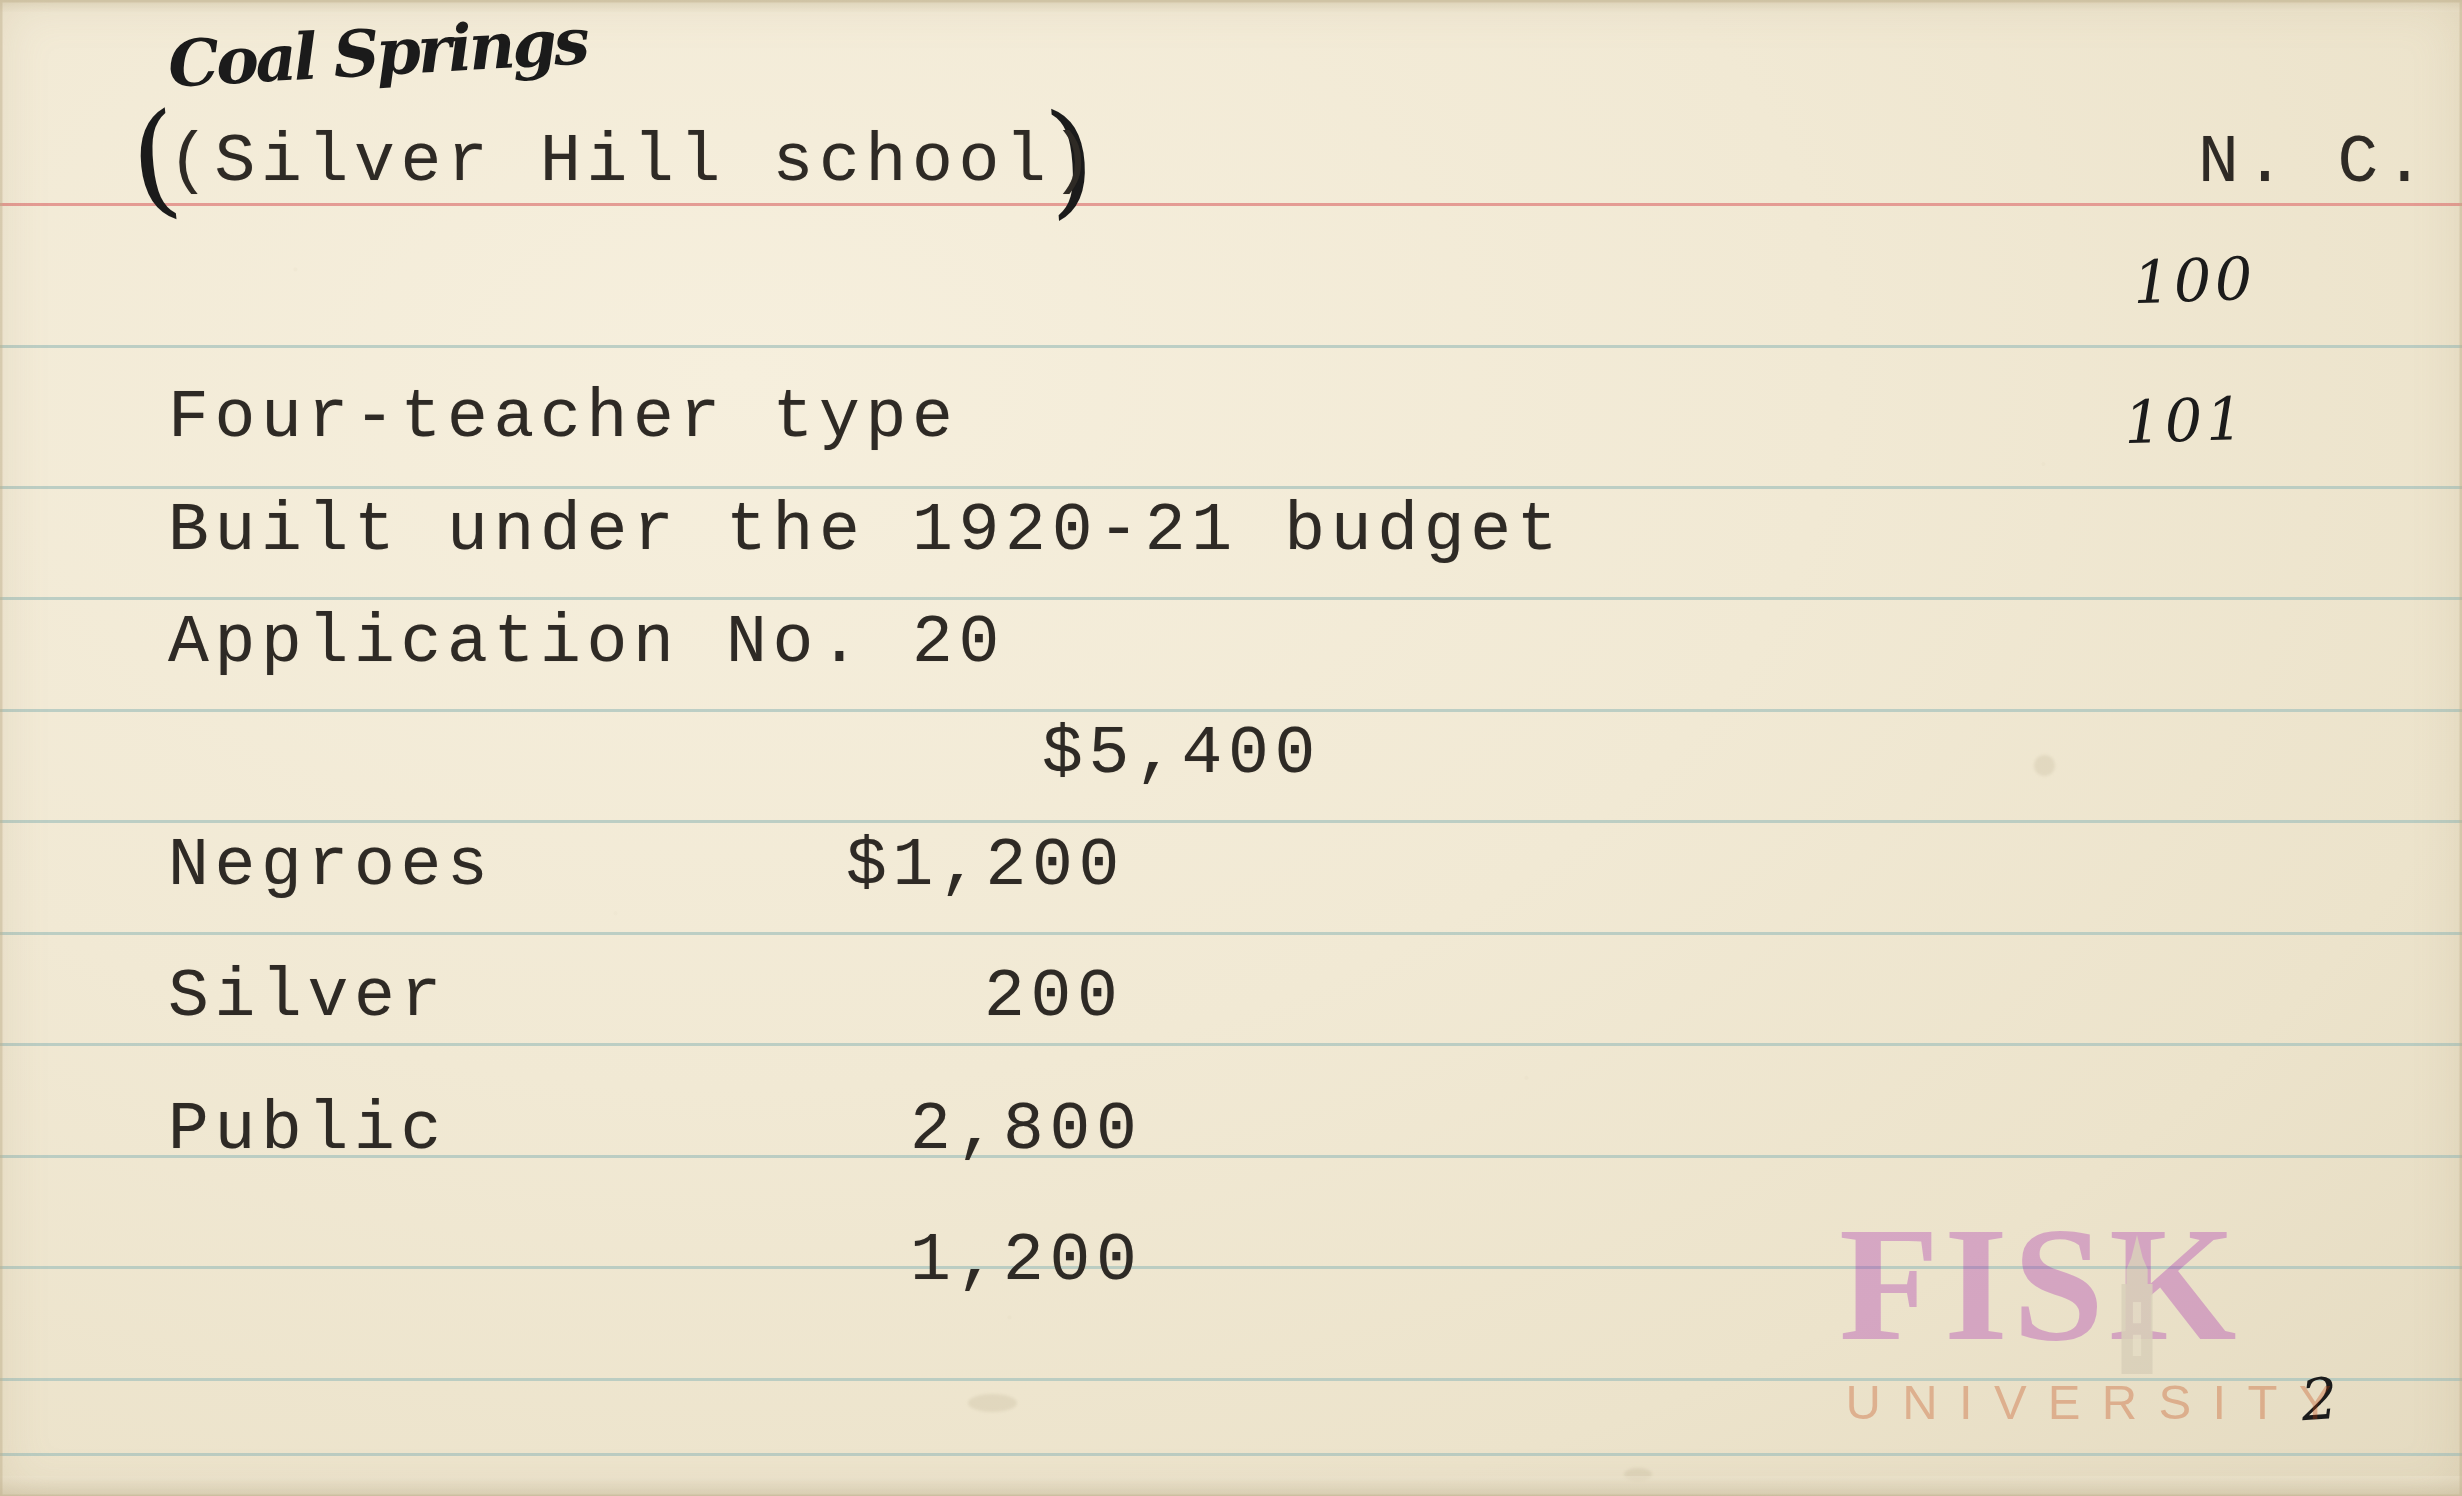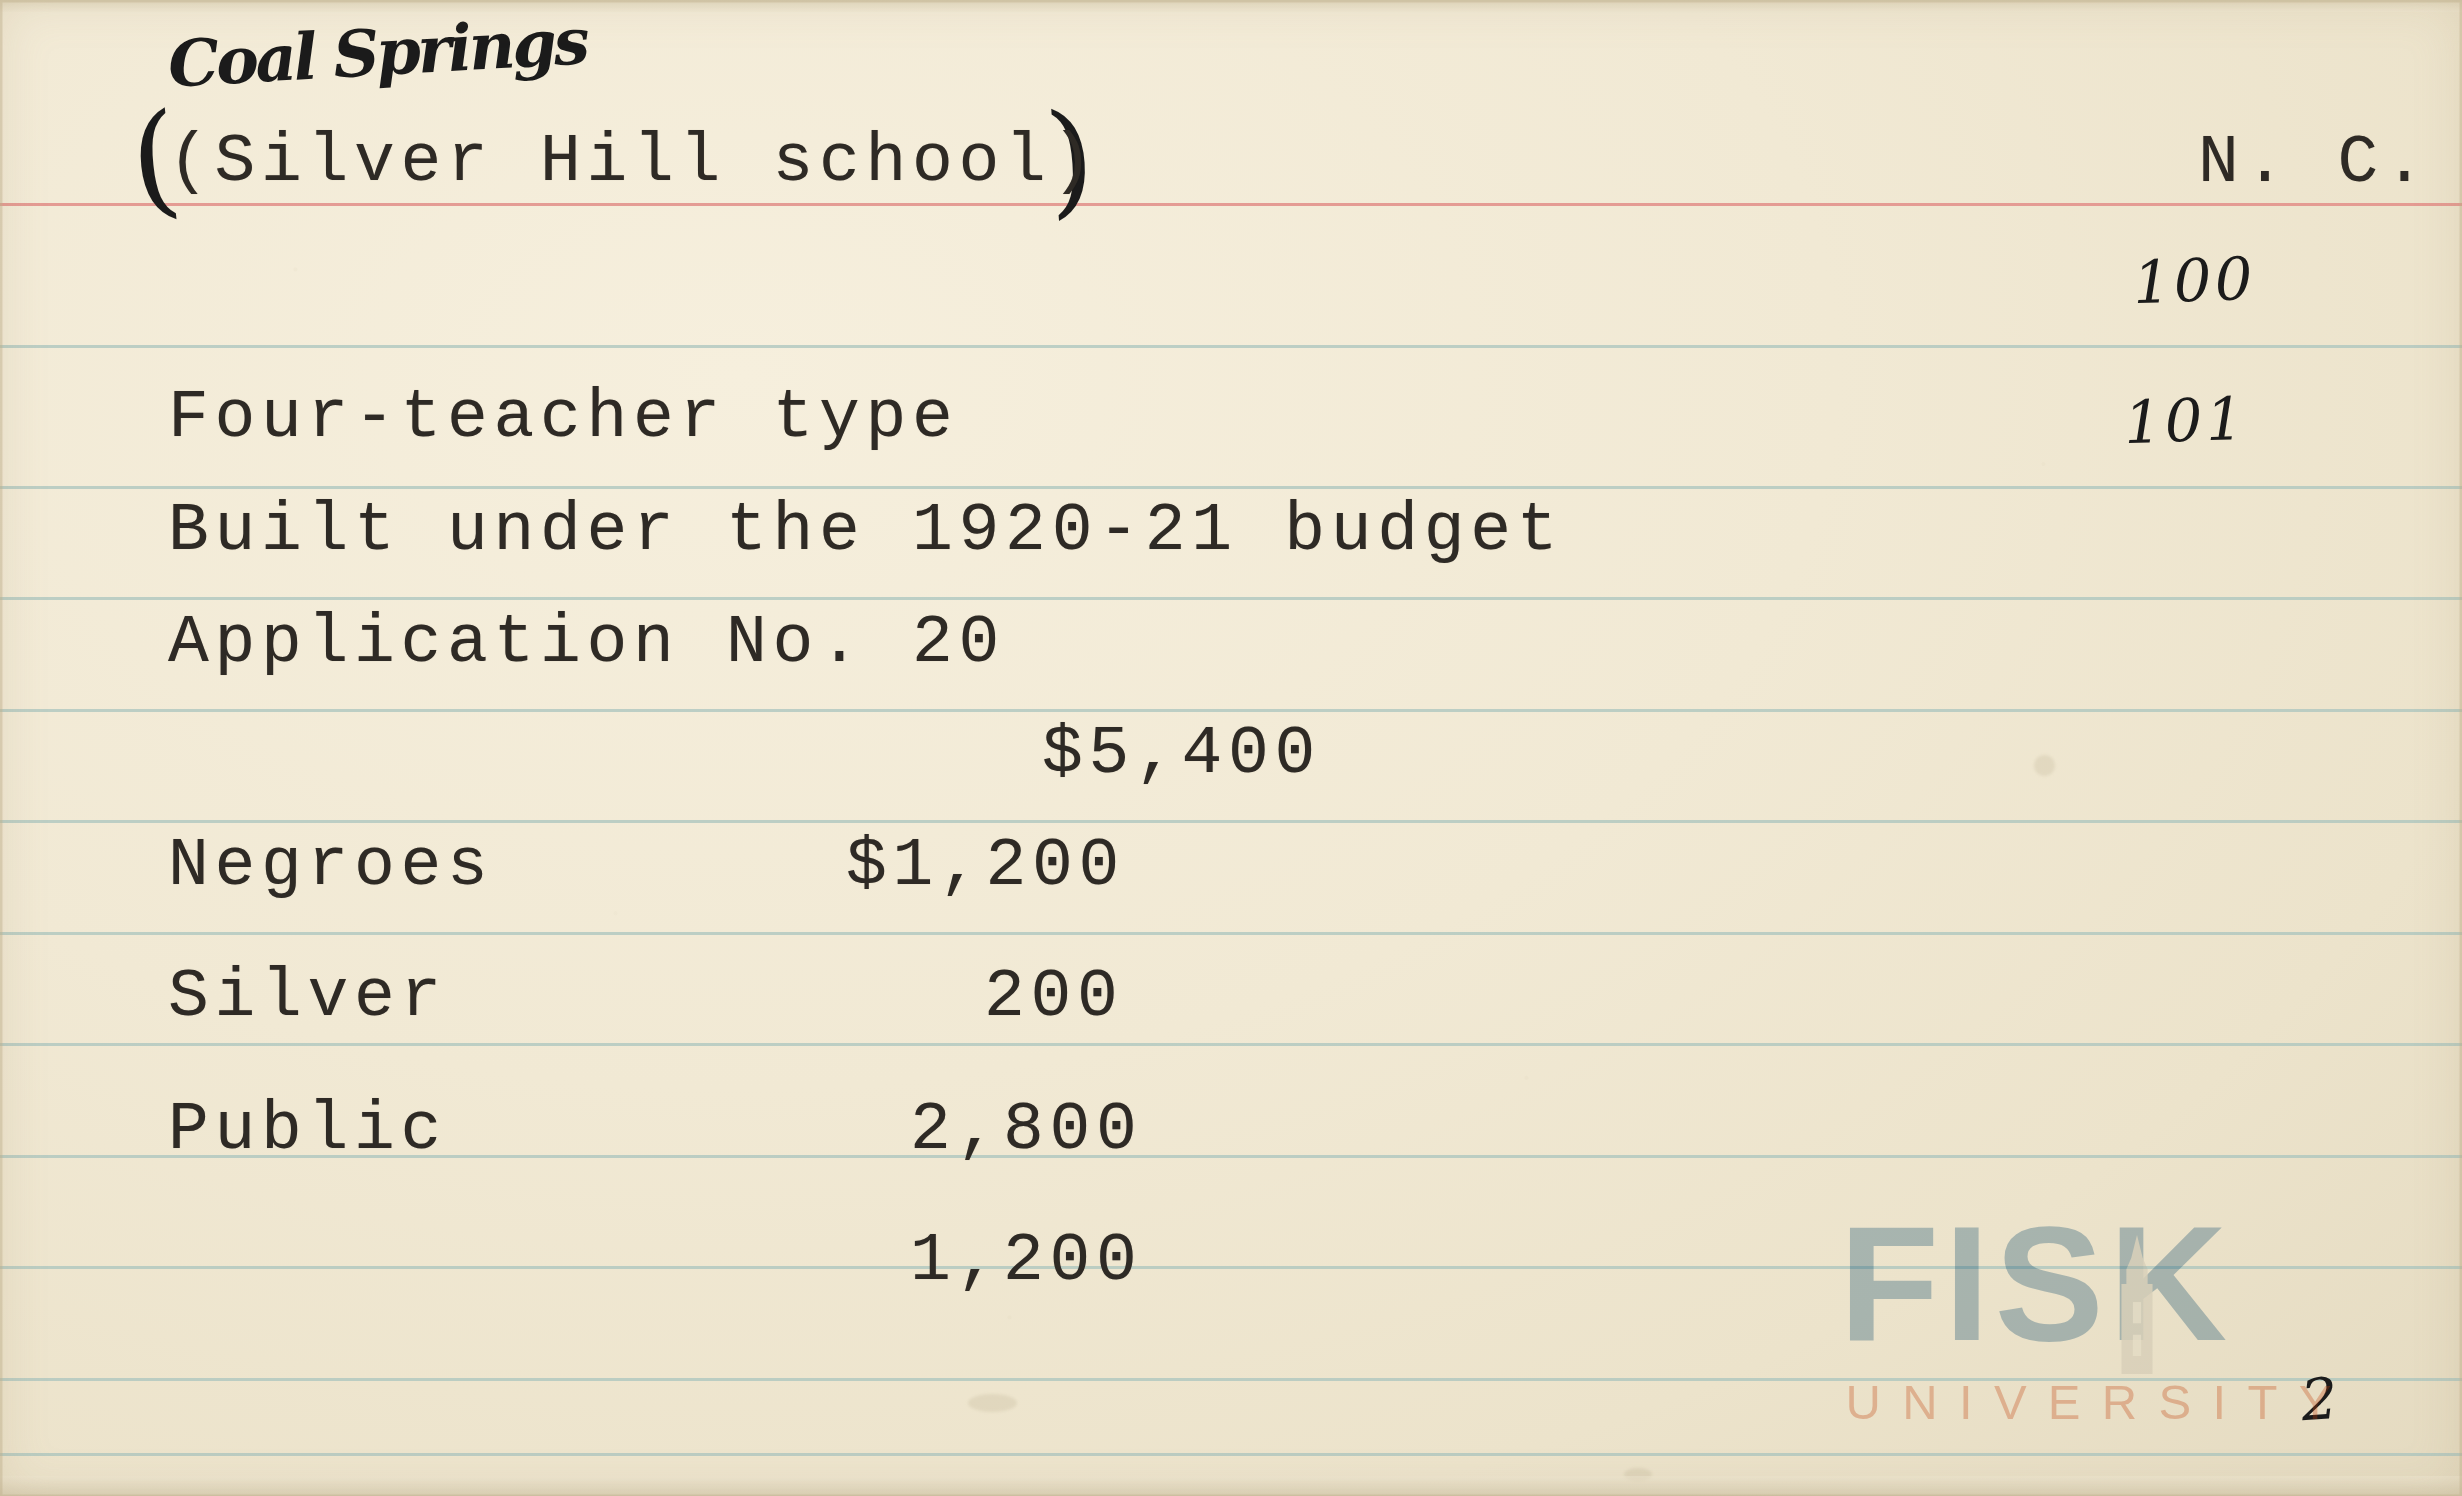--- a/index.html
+++ b/index.html
@@ -126,25 +126,25 @@
     right: 49px;
     bottom: 33px;
     width: 574px;
     height: 262px;
     opacity: .30;
     pointer-events: none;
   }
   #wm-fisk {
     position: absolute;
     left: 0; top: 0;
-    font-family: Liberation Sans, sans-serif;
+    font-family: Liberation Serif, serif;
     font-weight: 700;
     font-size: 164px;
     letter-spacing: 4.9px;
-    color: #0c4a6e;
+    color: #a21caf;
     line-height: 1;
   }
   #wm-univ {
     position: absolute;
     left: 6.6px;
     top: 172px;
     font-family: "Liberation Sans", sans-serif;
     font-size: 49px;
     letter-spacing: 21.3px;
     color: #c2410c;

